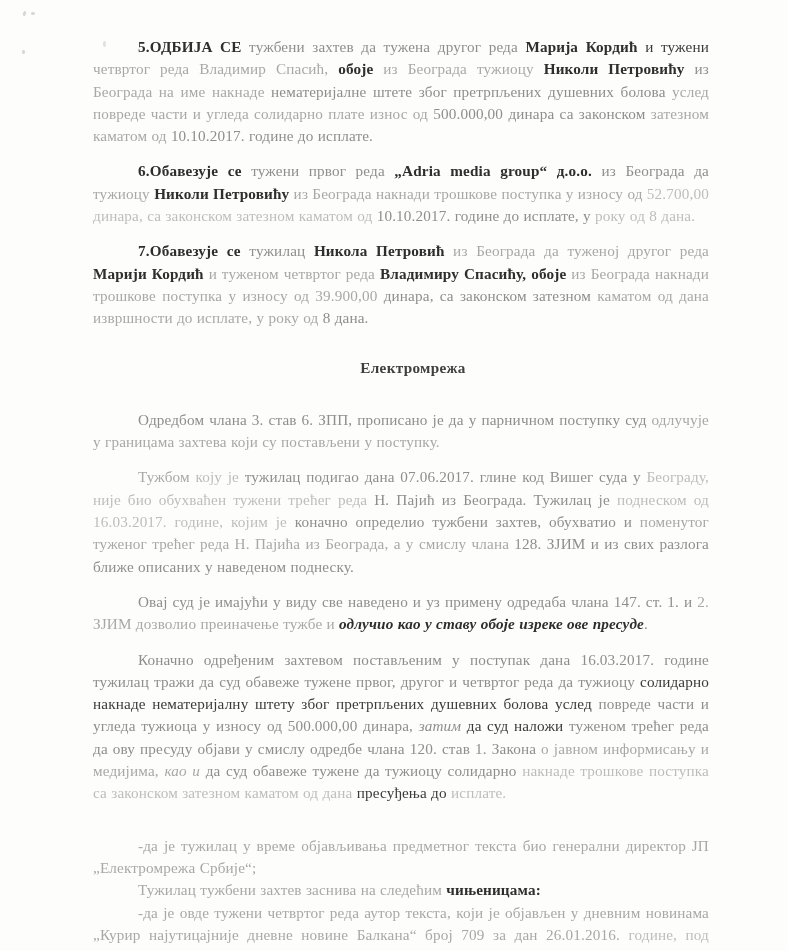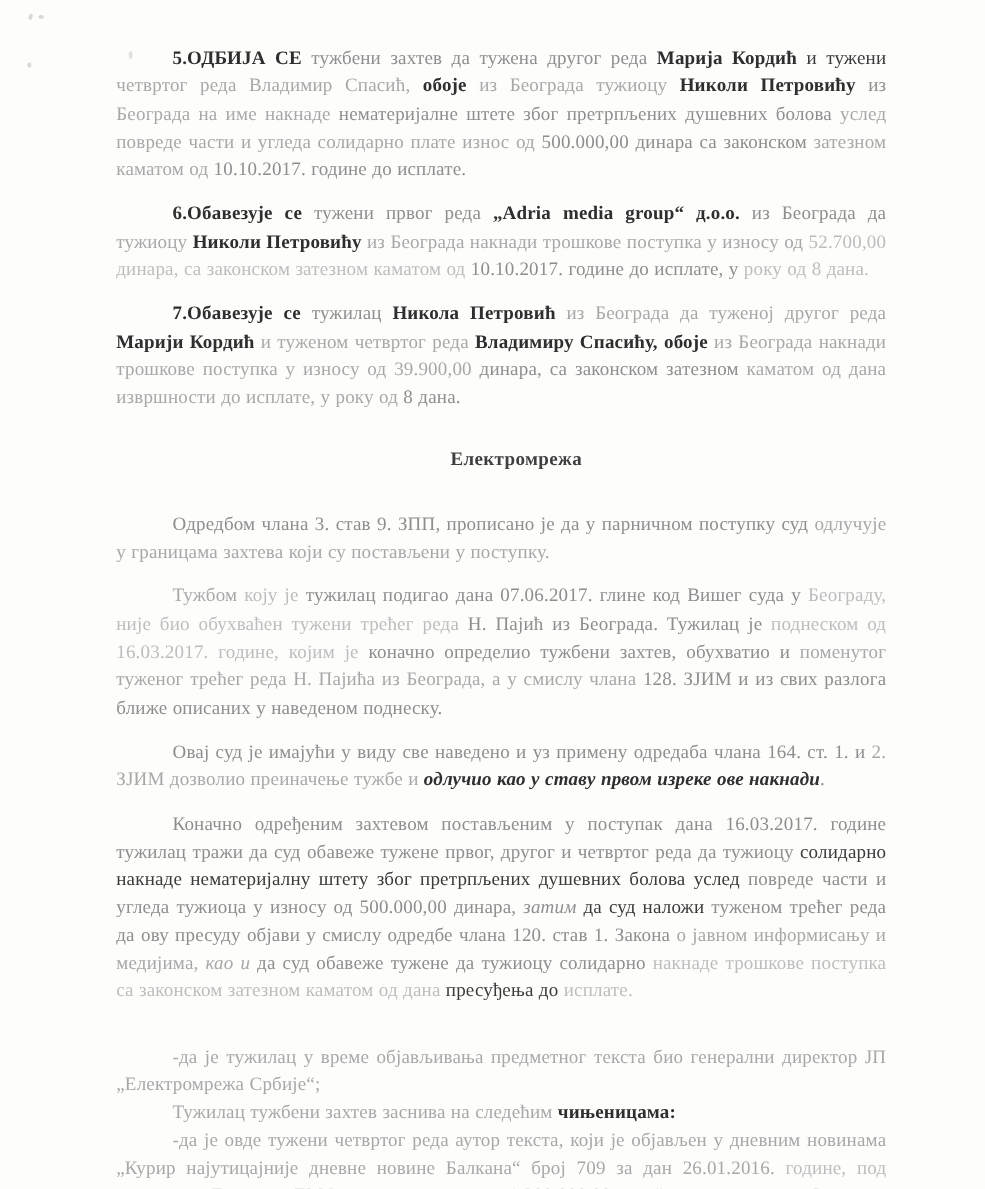--- a/index.html
+++ b/index.html
@@ -93,29 +93,29 @@
     <div class="gap-para"></div>
 
     <p class="para"><b>7.Обавезује се</b> <span class="f1">тужилац</span> <b>Никола Петровић</b> <span class="f2">из Београда да туженој другог реда</span> <b>Марији Кордић</b> <span class="f2">и туженом четвртог реда</span> <b>Владимиру Спасићу, обоје</b> <span class="f2">из Београда</span> <span class="f2">накнади трошкове поступка у износу од</span> <span class="f2">39.900,00</span> <span class="f1">динара, са законском затезном</span> <span class="f2">каматом од дана извршности до исплате, у року од</span> <span class="f1">8 дана.</span></p>
 
     <div class="gap-heading-top"></div>
 
     <h2 class="heading">Електромрежа</h2>
 
     <div class="gap-heading-bot"></div>
 
-    <p class="para"><span class="f1">Одредбом члана 3. став 9. ЗПП, прописано је да у парничном поступку суд</span> <span class="f2">одлучује у границама захтева који су постављени у поступку.</span></p>
+    <p class="para"><span class="f1">Одредбом члана 3. став 6. ЗПП, прописано је да у парничном поступку суд</span> <span class="f2">одлучује у границама захтева који су постављени у поступку.</span></p>
 
     <div class="gap-para"></div>
 
     <p class="para"><span class="f2">Тужбом</span> <span class="f3">коју је</span> <span class="f1">тужилац подигао дана 07.06.2017. глине код Вишег суда у</span> <span class="f3">Београду, није био обухваћен тужени трећег реда</span> <span class="f1">Н. Пајић из Београда. Тужилац је</span> <span class="f3">поднеском од 16.03.2017. године, којим је</span> <span class="f1">коначно определио тужбени захтев,</span> <span class="f1">обухватио и</span> <span class="f2">поменутог туженог трећег реда Н. Пајића из Београда, а у смислу члана</span> <span class="f1">128. ЗЈИМ и из свих разлога ближе описаних у наведеном поднеску.</span></p>
 
     <div class="gap-para"></div>
 
-    <p class="para"><span class="f1">Овај суд је имајући у виду све наведено и уз примену одредаба члана 164. ст. 1. и</span> <span class="f2">2. ЗЈИМ дозволио преиначење тужбе и</span> <span class="bi">одлучио као у ставу првом изреке ове накнади</span><span class="f1">.</span></p>
+    <p class="para"><span class="f1">Овај суд је имајући у виду све наведено и уз примену одредаба члана 147. ст. 1. и</span> <span class="f2">2. ЗЈИМ дозволио преиначење тужбе и</span> <span class="bi">одлучио као у ставу обоје изреке ове пресуде</span><span class="f1">.</span></p>
 
     <div class="gap-para"></div>
 
     <p class="para"><span class="f1">Коначно одређеним захтевом постављеним у поступак дана 16.03.2017.</span> <span class="f1">године тужилац тражи да суд обавеже тужене првог, другог и четвртог реда да тужиоцу</span> <span class="dark">солидарно накнаде нематеријалну штету због претрпљених душевних болова услед</span> <span class="f1">повреде части и угледа тужиоца у износу од 500.000,00 динара,</span> <i class="f1">затим</i> <span class="dark">да суд наложи</span> <span class="f1">туженом трећег реда да ову пресуду објави у смислу одредбе члана 120. став 1. Закона</span> <span class="f2">о јавном информисању и медијима,</span> <i class="f2">као и</i> <span class="f1">да суд обавеже тужене да тужиоцу солидарно</span> <span class="f3">накнаде трошкове поступка са законском затезном каматом од дана</span> <span class="dark">пресуђења до</span> <span class="f3">исплате.</span></p>
 
     <div class="gap-big"></div>
 
     <p class="para noindent" style="text-indent:45px"><span class="f2">-да је тужилац у време објављивања предметног текста био генерални директор</span> <span class="f2">ЈП „Електромрежа Србије“;</span></p>
 
     <p class="para"><span class="f2">Тужилац тужбени захтев заснива на следећим</span> <b>чињеницама:</b></p>

